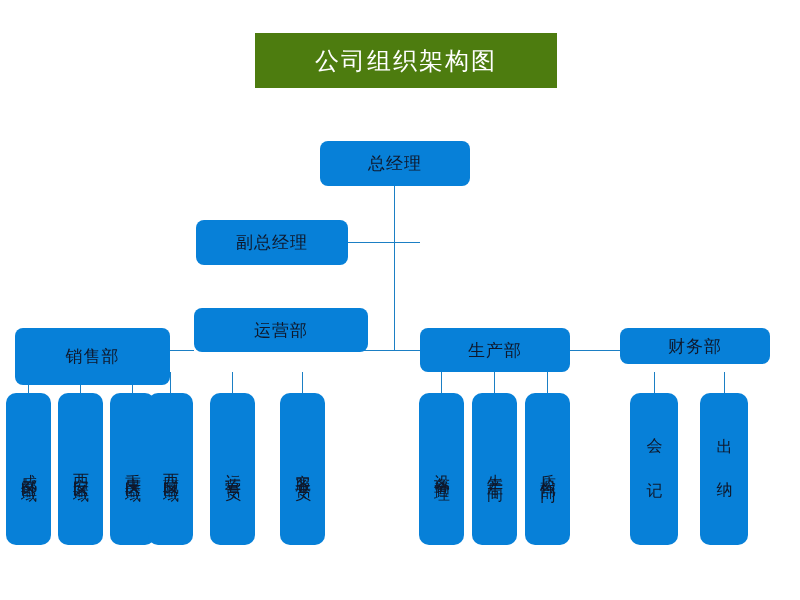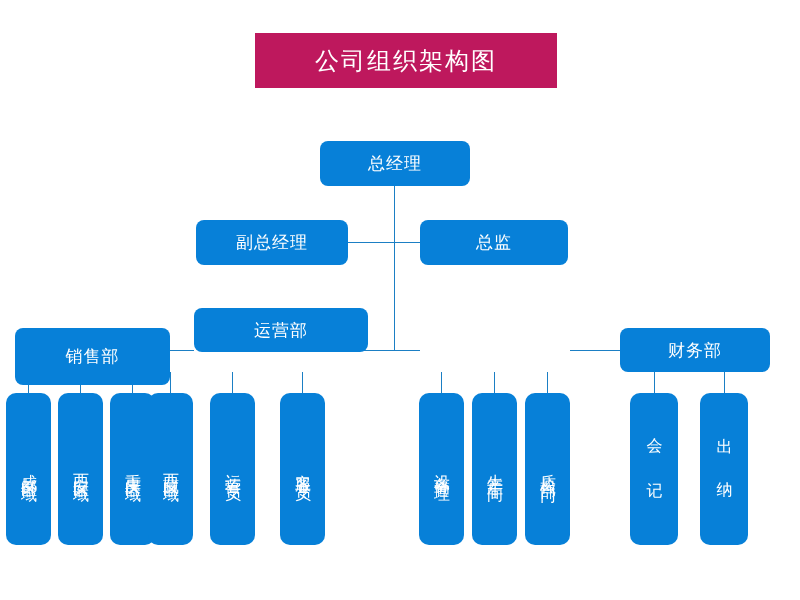--- a/index.html
+++ b/index.html
@@ -19,38 +19,38 @@
     height: 600px;
   }
 
   
   .title-banner {
     position: absolute;
     left: 255px;
     top: 33px;
     width: 302px;
     height: 55px;
-    background: #be185d;
+    background: #4d7c0f;
     display: flex;
     align-items: center;
     justify-content: center;
     border-radius: 0;
   }
   .title-banner .title-text {
     color: #ffffff;
     font-size: 24px;
     letter-spacing: 2px;
     line-height: 1;
   }
 
   
   .node {
     position: absolute;
     background: #0780d8;
-    color: #ffffff;
+    color: #0f172a;
     display: flex;
     align-items: center;
     justify-content: center;
     box-sizing: border-box;
   }
   .node-h {
     border-radius: 8px;
     font-size: 17px;
     letter-spacing: 1px;
   }
@@ -118,31 +118,31 @@
   <div class="line line-v" style="left:654px; top:372px; height:21px;"></div>
   <div class="line line-v" style="left:724px; top:372px; height:21px;"></div>
 
   <div class="node node-h" style="left:320px; top:141px; width:150px; height:45px;">
     <span>总经理</span>
   </div>
 
   <div class="node node-exec" style="left:196px; top:220px; width:152px; height:45px;align-items:center;">
     <span>副总经理</span>
   </div>
-  <div class="node node-exec" style="left:420px; top:220px; width:148px; height:45px;">
-    <span>总监</span>
-  </div>
 
   <div class="node node-dept" style="left:15px; top:328px; width:155px; height:57px;">
     <span>销售部</span>
   </div>
   <div class="node node-dept" style="left:194px; top:308px; width:174px; height:44px;">
     <span>运营部</span>
   </div>
-  <div class="node node-dept" style="left:620px; top:328px; width:150px; height:44px;">
+  <div class="node node-dept" style="left:420px; top:328px; width:150px; height:44px;">
+    <span>生产部</span>
+  </div>
+  <div class="node node-dept" style="left:620px; top:328px; width:150px; height:36px;">
     <span>财务部</span>
   </div>
 
   <div class="node node-leaf" style="left:6px; top:393px; width:45px; height:152px;">
     <span>成都区域</span>
   </div>
   <div class="node node-leaf" style="left:58px; top:393px; width:45px; height:152px;">
     <span>西安区域</span>
   </div>
   <div class="node node-leaf" style="left:110px; top:393px; width:45px; height:152px;">

